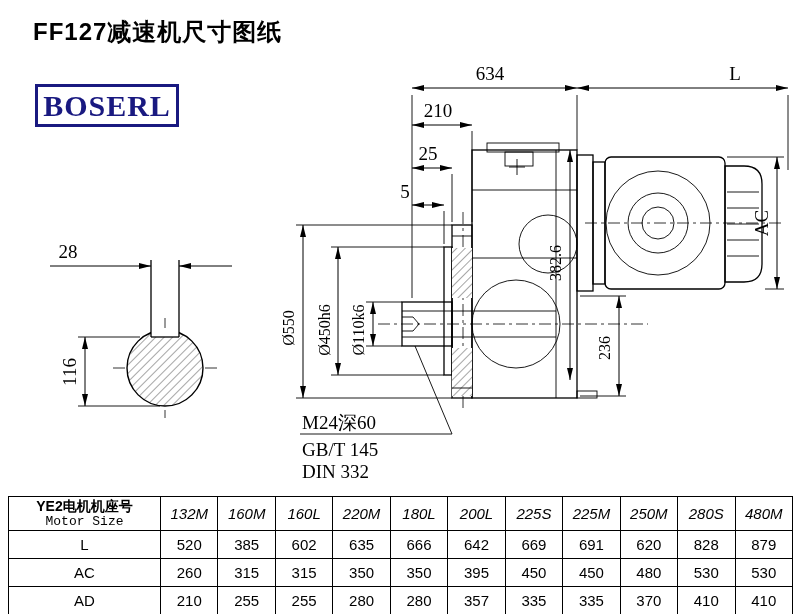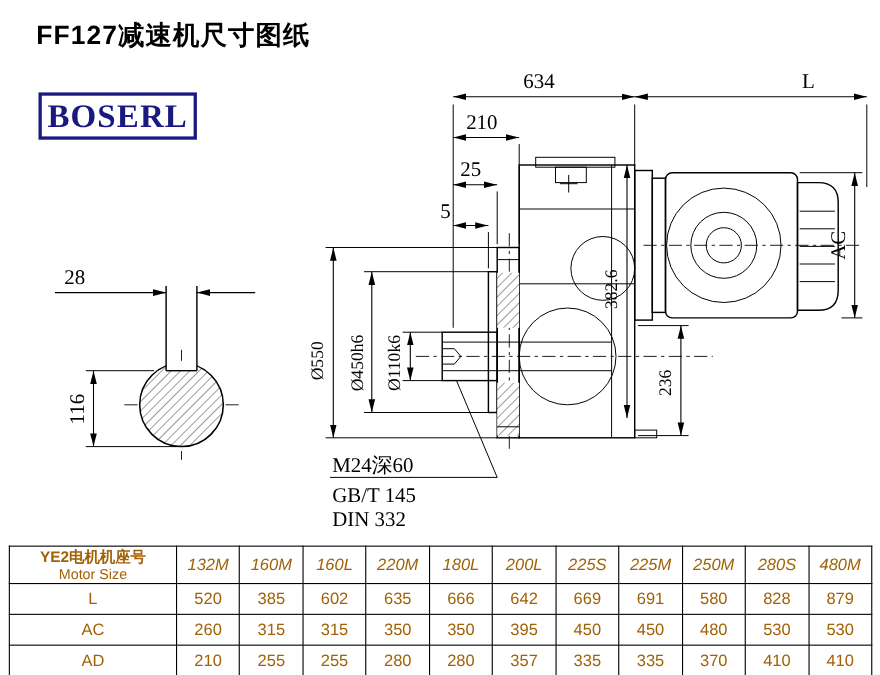--- a/index.html
+++ b/index.html
@@ -10,24 +10,24 @@
   .logo span { font-family:"Liberation Serif",serif; font-size:30px; font-weight:bold; color:#191980; letter-spacing:1px; }
   svg.drawing { position:absolute; left:0; top:0; }
   .ol  { stroke:#000; stroke-width:1.3; fill:none; }
   .det { stroke:#000; stroke-width:0.9; fill:none; }
   .dim { stroke:#000; stroke-width:1;   fill:none; }
   .ext { stroke:#000; stroke-width:0.9; }
   .cl  { stroke:#000; stroke-width:0.8; stroke-dasharray:12 4 3 4; fill:none; }
   .dimtxt { font-family:"Liberation Serif",serif; font-size:19px; fill:#000; }
   .sm { font-size:16px; }
   .size-table { position:absolute; left:8px; top:496px; width:785px; border-collapse:collapse; table-layout:fixed; background:#fff; }
-  .size-table td { border:1px solid #000; text-align:center; vertical-align:middle; font-size:15px; color:#a16207; height:28px; padding:0; overflow:hidden;margin-top:40px; }
+  .size-table td { border:1px solid #000; text-align:center; vertical-align:middle; font-size:15px; color:#000000; height:28px; padding:0; overflow:hidden;margin-top:40px; }
   .size-table tr.head td { height:34px; }
   .th-cn { font-weight:bold; font-size:14px; line-height:16px; }
-  .th-en { font-family:Liberation Sans, sans-serif; font-size:13px; line-height:15px; }
+  .th-en { font-family:Liberation Mono, monospace; font-size:13px; line-height:15px; }
   .colhead { font-size:14px;font-style:italic; }
 </style>
 </head>
 <body>
 
 <div class="sheet">
 
   <div class="title">FF127减速机尺寸图纸</div>
 
   <div class="logo">
@@ -220,21 +220,21 @@
       <tr>
         <td>L</td>
         <td>520</td>
         <td>385</td>
         <td>602</td>
         <td>635</td>
         <td>666</td>
         <td>642</td>
         <td>669</td>
         <td>691</td>
-        <td>580</td>
+        <td>620</td>
         <td>828</td>
         <td>879</td>
       </tr>
       <tr>
         <td>AC</td>
         <td>260</td>
         <td>315</td>
         <td>315</td>
         <td>350</td>
         <td>350</td>

